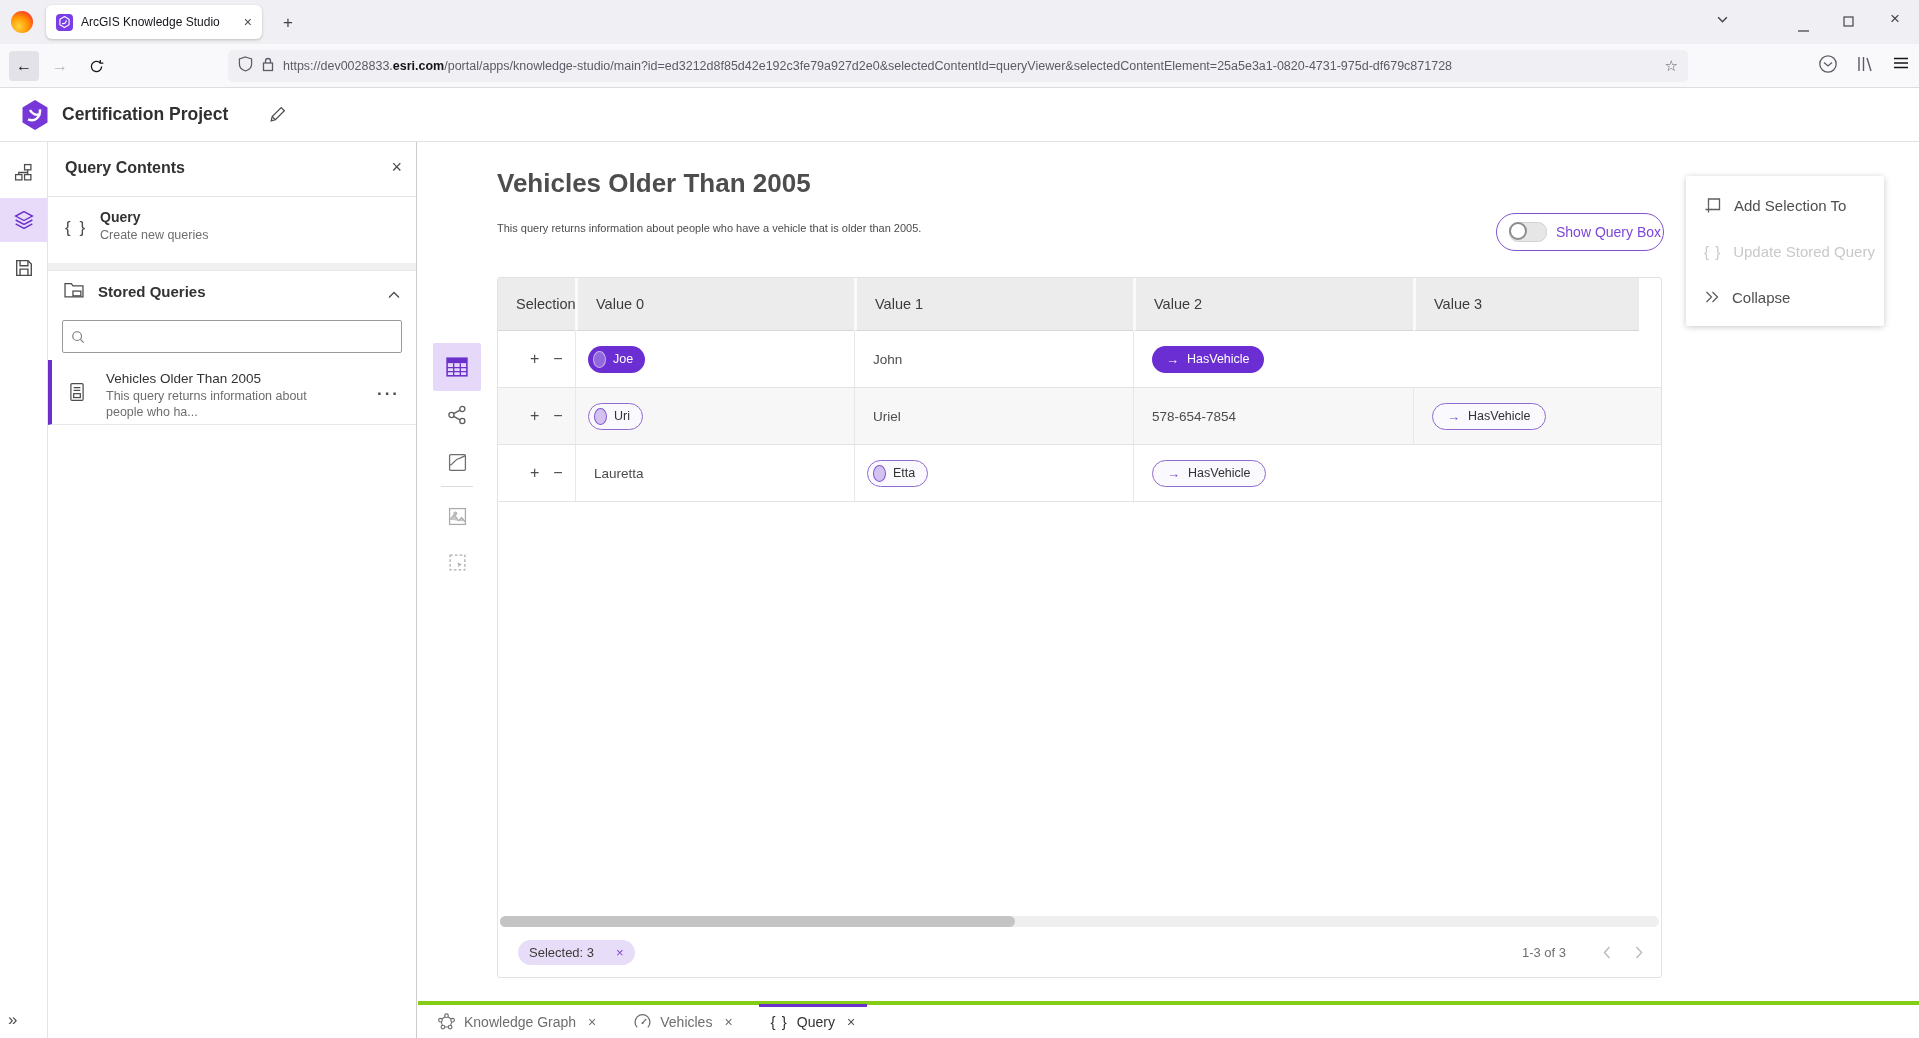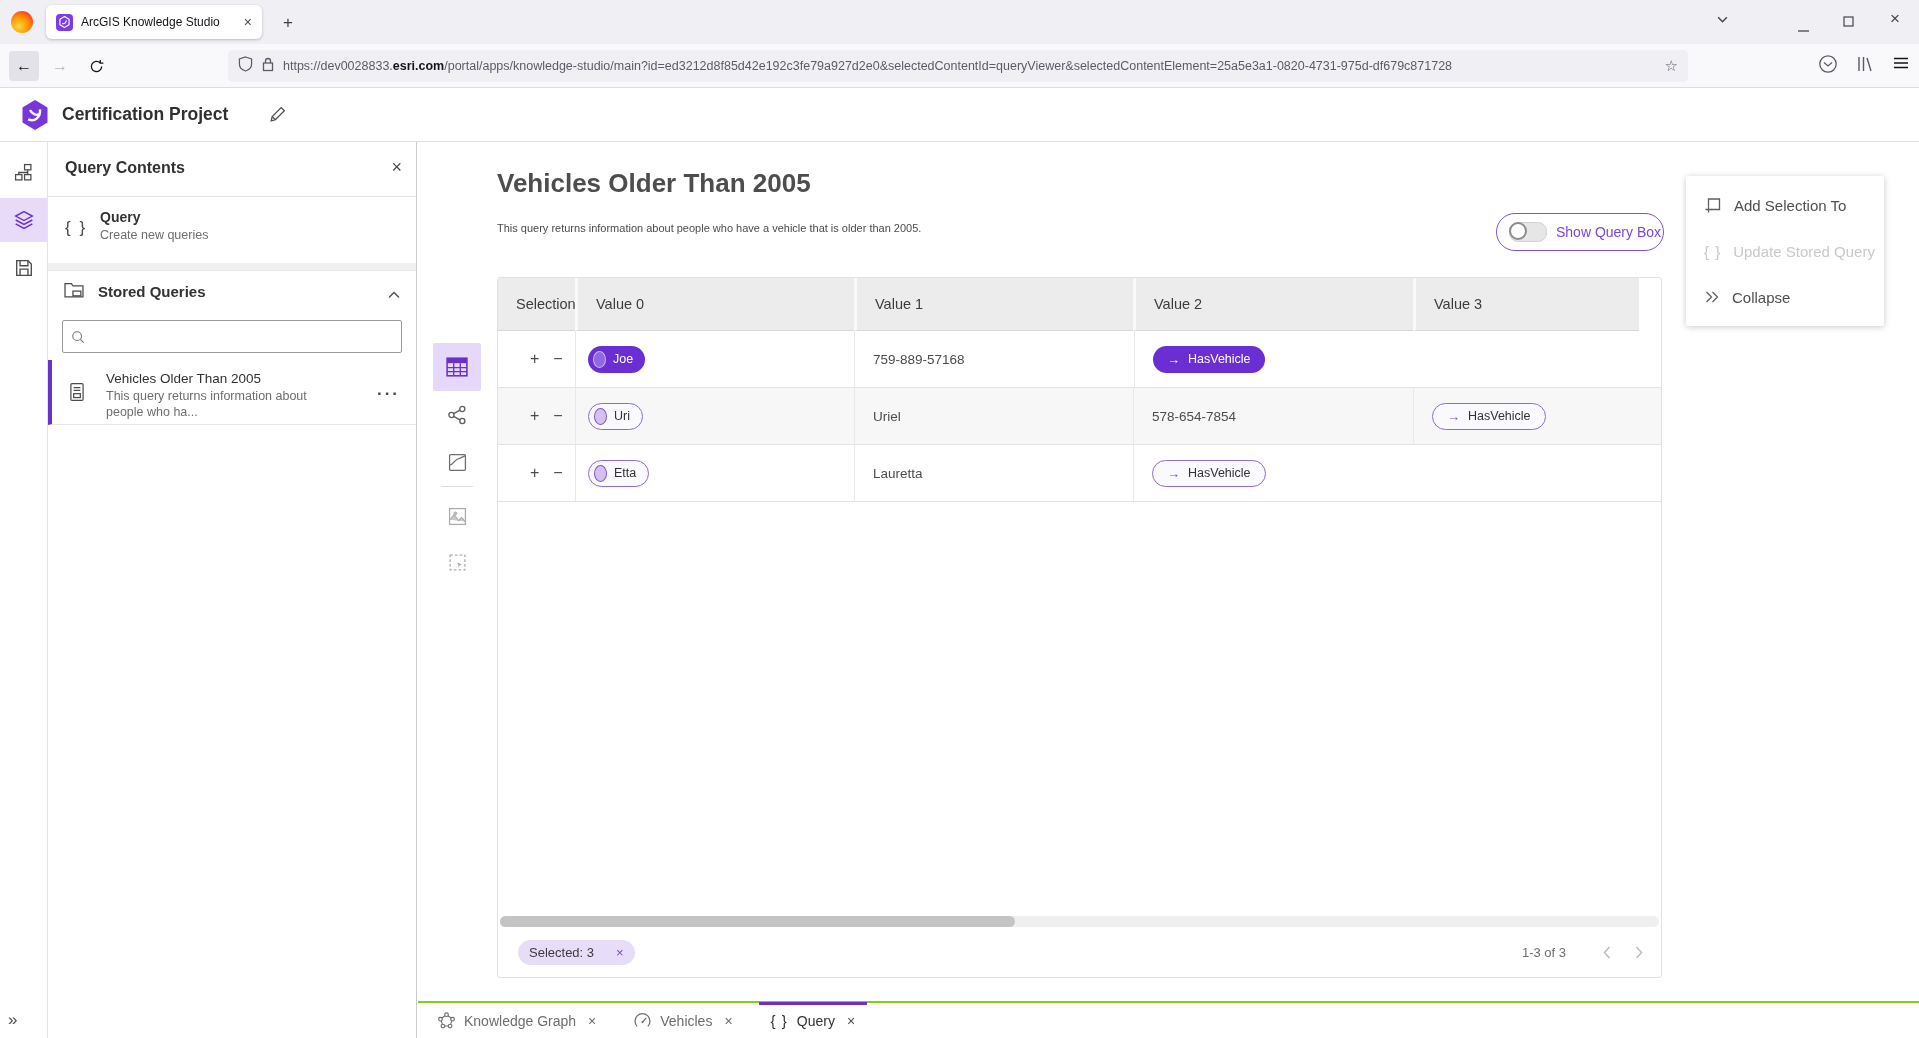--- a/index.html
+++ b/index.html
@@ -113,21 +113,21 @@
   .hscroll{position:absolute;left:2px;right:2px;top:638px;height:11px;background:#efefef;border-radius:6px;}
   .hthumb{position:absolute;left:0;top:0;width:515px;height:11px;background:#c4c4c4;border-radius:6px;}
   .cfooter{position:absolute;left:0;right:0;top:649px;height:50px;}
   .chip{position:absolute;left:20px;top:13px;height:25px;background:#e8ddf8;border-radius:13px;display:flex;
         align-items:center;padding:0 11px;font-size:13px;color:#3b3b3b;gap:22px;}
   .chip .x{color:#7a44d8;font-size:13px;}
   .range{position:absolute;right:95px;top:18px;font-size:13px;color:#6e6e6e;}
   .pgbtn{position:absolute;top:15px;width:20px;height:20px;display:flex;align-items:center;justify-content:center;}
 
   
-  .tabbar{position:absolute;left:418px;right:0;top:1001px;height:37px;background:#fff;border-top:2px solid #84cc16;
+  .tabbar{position:absolute;left:418px;right:0;top:1001px;height:37px;background:#fff;border-top:4px solid #84cc16;
           box-sizing:border-box;display:flex;align-items:center;padding-left:20px;gap:38px;}
   .btab2{display:flex;align-items:center;gap:9px;font-size:14px;color:#6e6e6e;height:100%;position:relative;}
   .btab2 .x{font-size:14px;color:#6e6e6e;margin-left:3px;}
   .btab2.active{color:#323232;}
   .btab2.active .x{color:#4c4c4c;}
   .indicator{position:absolute;left:-12px;right:-12px;top:-1px;height:3px;background:#6a30c9;}
 </style>
 </head>
 <body>
 
@@ -376,21 +376,21 @@
               <span>+</span>
               <span>−</span>
             </span>
           </div>
         <div class="td c1">
             <span class="pill entity filled">
               <span class="ellipse"></span>
               <span>Joe</span>
             </span>
           </div>
-        <div class="td c3">759-889-57168</div>
+        <div class="td c2">John</div>
         <div class="td c4">
             <span class="pill rel filled">
               <span class="relarrow">→</span>
               <span>HasVehicle</span>
             </span>
           </div>
       </div>
 
       <div class="trow alt" style="top:110px;">
         <div class="td c0">
@@ -415,27 +415,27 @@
           </div>
       </div>
 
       <div class="trow" style="top:167px;">
         <div class="td c0">
             <span class="plusminus">
               <span>+</span>
               <span>−</span>
             </span>
           </div>
+        <div class="td c2">Lauretta</div>
         <div class="td c1">
             <span class="pill entity outline">
               <span class="ellipse"></span>
               <span>Etta</span>
             </span>
           </div>
-        <div class="td c2">Lauretta</div>
         <div class="td c4">
             <span class="pill rel outline">
               <span class="relarrow">→</span>
               <span>HasVehicle</span>
             </span>
           </div>
       </div>
 
       <div class="hscroll">
         <div class="hthumb"></div>

